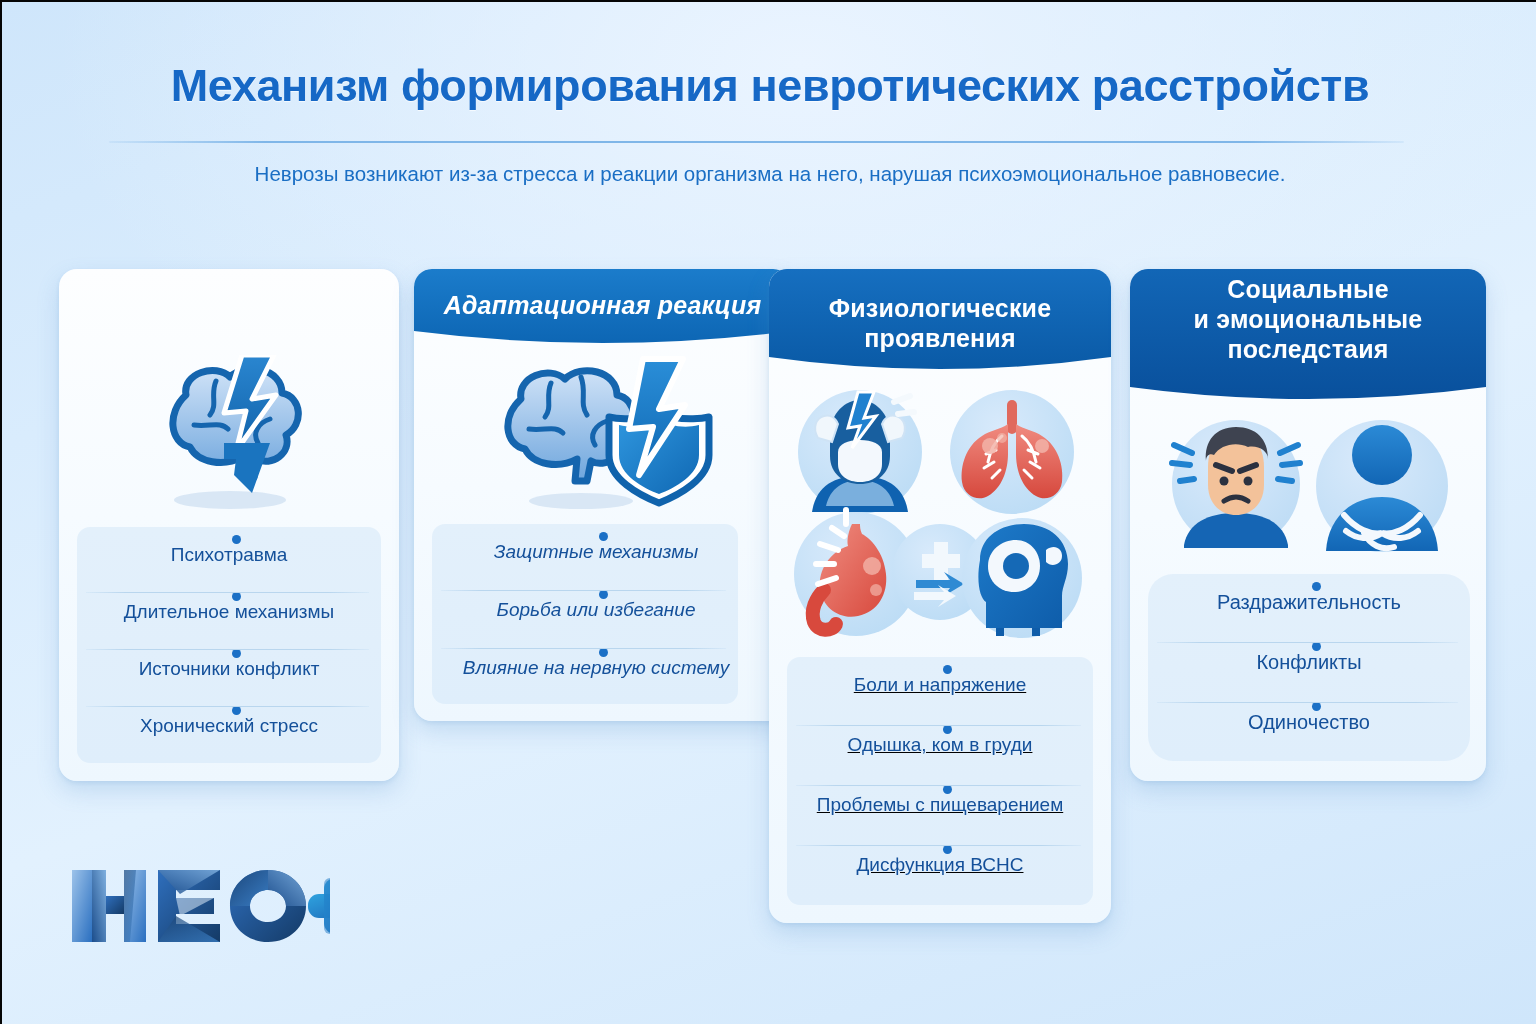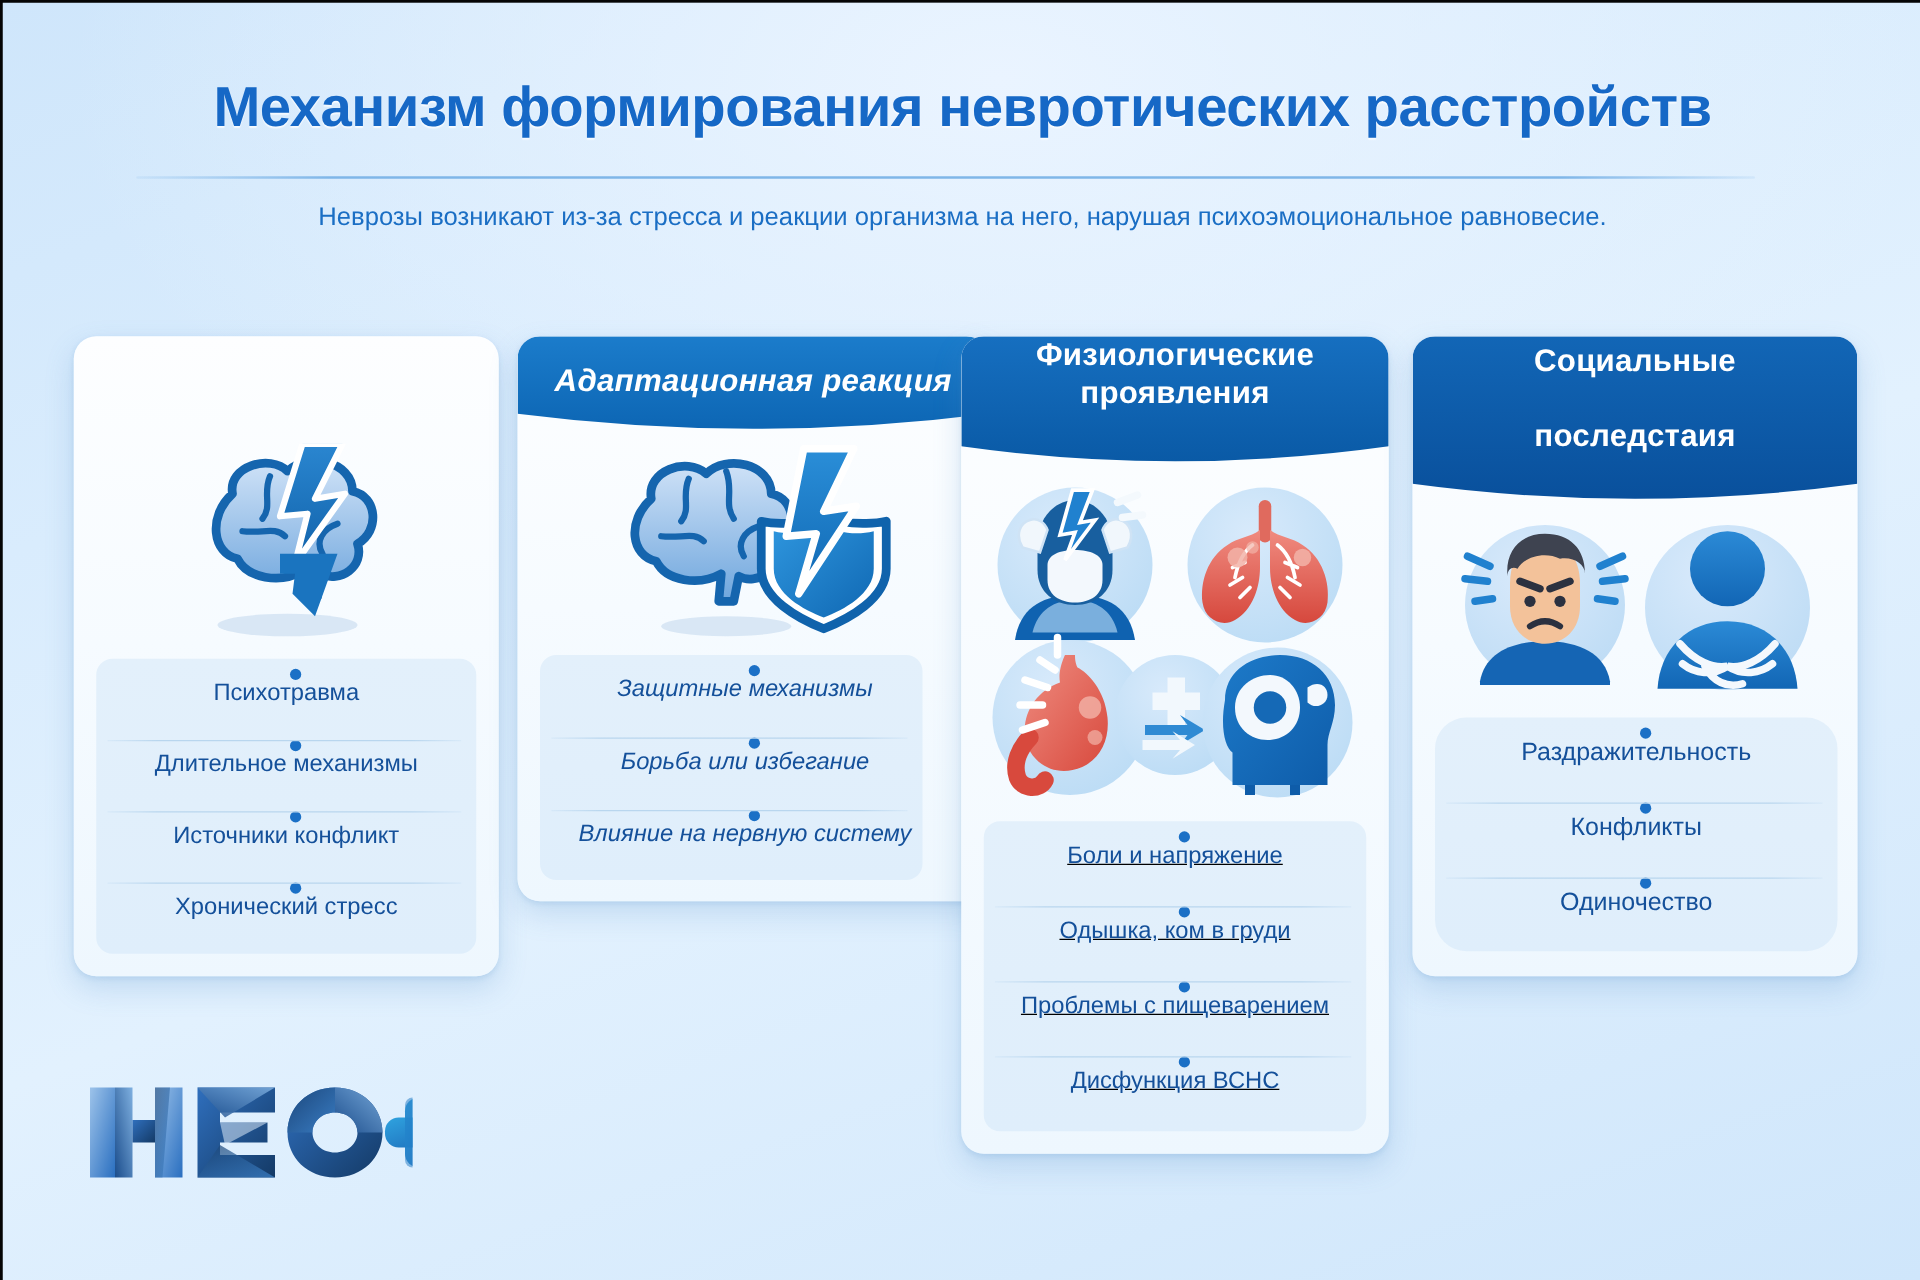--- a/index.html
+++ b/index.html
@@ -144,21 +144,21 @@
   #card-1 .list-panel { left: 18px; top: 258px; width: 304px; height: 236px; }
   #card-1 .list-item { height: 57px; }
 
   #card-2 { left: 412px; top: 267px; width: 377px; height: 452px; font-style: italic; }
   #card-2 .card-head { height: 76px; font-size: 25px; padding-top: 21px; }
   #card-2 .icon-area { top: 84px; height: 162px; }
   #card-2 .list-panel { left: 18px; top: 255px; width: 306px; height: 180px; }
   #card-2 .list-item { height: 58px; padding-left: 22px; }
 
   #card-3 { left: 767px; top: 267px; width: 342px; height: 654px; }
-  #card-3 .card-head { height: 104px; font-size: 25px; }
+  #card-3 .card-head { height: 104px; font-size: 25px; padding-top: 24px; }
   #card-3 .icon-area { top: 112px; height: 260px; }
   #card-3 .list-panel { left: 18px; top: 388px; width: 306px; height: 248px; text-decoration: underline; }
   #card-3 .list-item { height: 60px; }
 
   #card-4 { left: 1128px; top: 267px; width: 356px; height: 512px; }
   #card-4 .card-head { height: 134px; font-size: 25px; padding-top: 5px; }
   #card-4 .icon-area { top: 142px; height: 150px; }
   #card-4 .list-panel { left: 18px; top: 305px; width: 322px; height: 187px; border-radius: 25px; }
   #card-4 .list-item { height: 60px; }
   #card-4 .li-text { font-size: 20px; }
@@ -404,21 +404,21 @@
         <defs>
           <linearGradient id="hg4" x1="0" y1="0" x2="0" y2="1">
             <stop offset="0" stop-color="#1266b6"></stop>
               <stop offset="1" stop-color="#09509c"></stop>
           </linearGradient>
         </defs>
         <path d="M0,14 Q0,0 16,0 L340,0 Q356,0 356,14 L356,118 Q178,142 0,118 Z" fill="url(#hg4)"></path>
       </svg>
       <span class="head-text">
         <span>Социальные</span><br>
-        <br>
+        <span>и эмоциональные</span><br>
         <span>последстаия</span>
       </span>
     </div>
 
     <div class="icon-area" style="position:absolute;">
       <svg width="300" height="150" viewBox="0 0 300 150">
         <defs>
           <radialGradient id="circbg4" cx="40%" cy="30%" r="75%">
             <stop offset="0" stop-color="#d9eafb"></stop>
               <stop offset="1" stop-color="#bedcf5"></stop>

